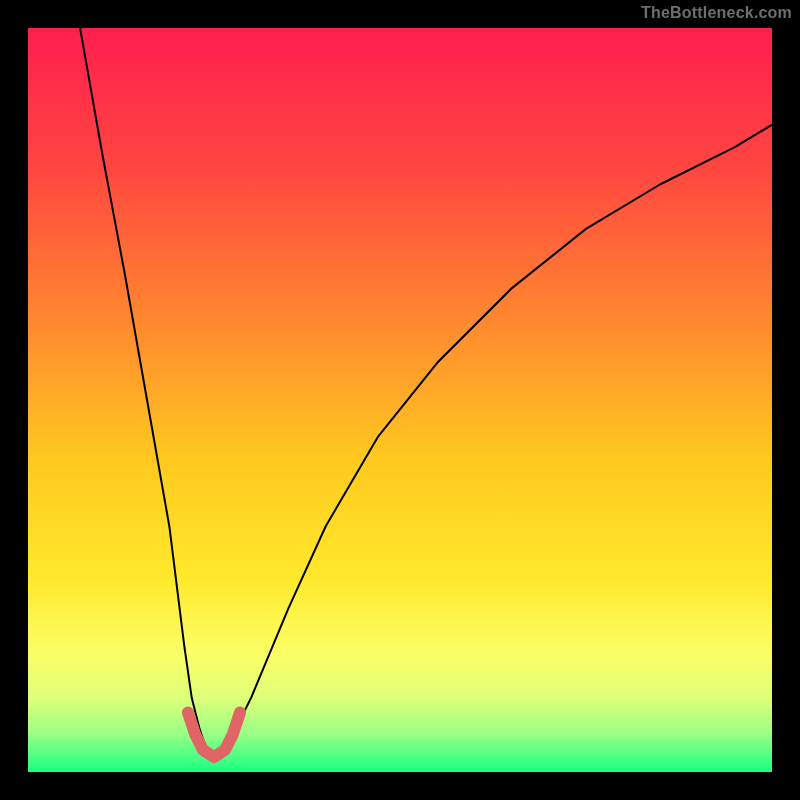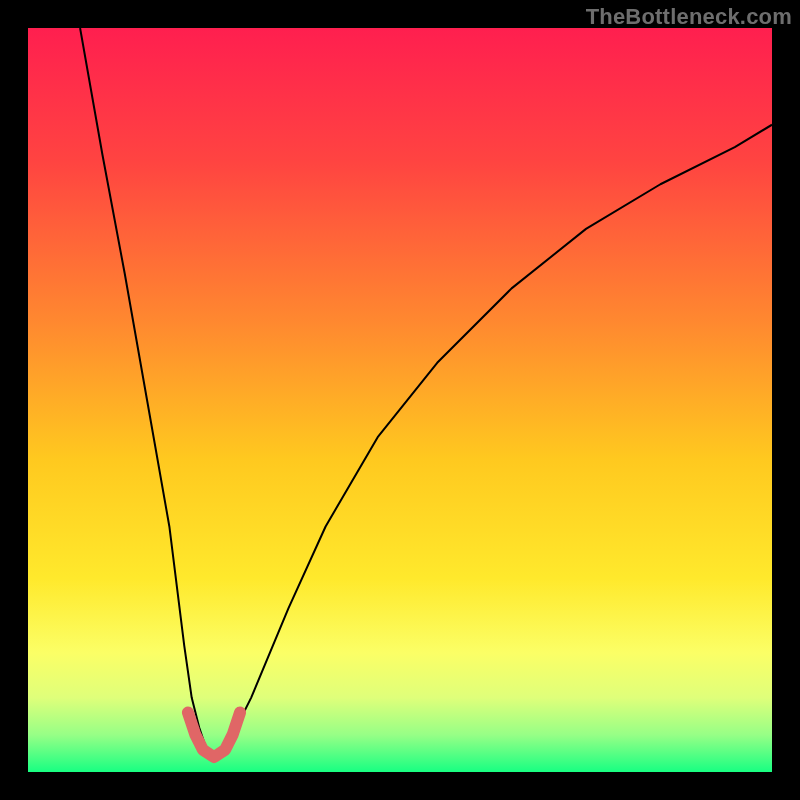--- a/index.html
+++ b/index.html
@@ -23,21 +23,21 @@
     left: 0;
     top: 0;
     width: 744px;
     height: 744px;
   }
   .watermark {
     position: absolute;
     top: 4px;
     right: 8px;
     color: #6e6e6e;
-    font-size: 22px;
+    font-size: 16px;
     font-weight: 600;
     letter-spacing: 0.2px;
     user-select: none;
   }
 </style>
 </head>
 <body>
 
 <div class="frame">
   <svg class="plot-area" viewBox="0 0 744 744" preserveAspectRatio="none">

